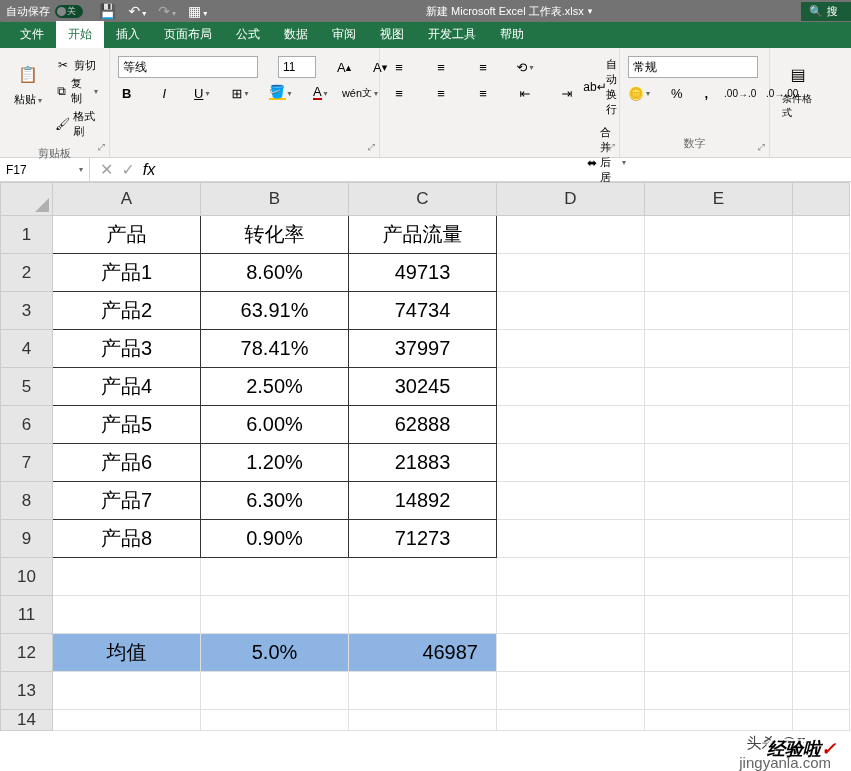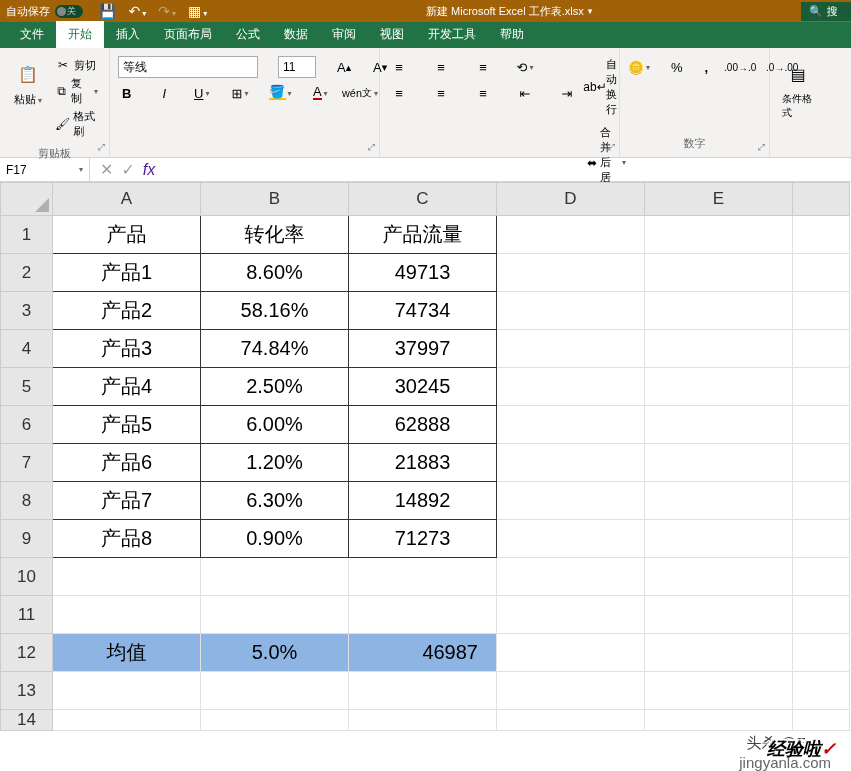--- a/index.html
+++ b/index.html
@@ -1,19 +1,19 @@
 <!DOCTYPE html>
 <html><head>
   <meta charset="utf-8">
   <style>
     * { margin: 0; padding: 0; box-sizing: border-box; font-family: "Microsoft YaHei", "Segoe UI", sans-serif; }
     body { background: #fff; width: 851px; height: 771px; overflow: hidden; position: relative; }
     
     
-    .titlebar { background: #a16207; height: 22px; display: flex; align-items: center; color: #fff; font-size: 11px; }
+    .titlebar { background: #737373; height: 22px; display: flex; align-items: center; color: #fff; font-size: 11px; }
     .autosave { display: flex; align-items: center; gap: 5px; padding: 0 6px; }
     .toggle { width: 28px; height: 13px; background: #0d4b2d; border-radius: 7px; position: relative; display: flex; align-items: center; }
     .toggle-circle { width: 9px; height: 9px; background: #888; border-radius: 50%; position: absolute; left: 2px; }
     .toggle-label { font-size: 9px; color: #ccc; margin-left: 12px; }
     .qat { display: flex; gap: 12px; padding: 0 10px; align-items: center; }
     .qat-item { color: #fff; cursor: pointer; font-size: 14px; }
     .title-center { flex: 1; display: flex; align-items: center; justify-content: center; gap: 4px; }
     .search-area { background: #1a5c38; padding: 2px 8px; display: flex; align-items: center; gap: 4px; width: 50px; }
     
     
@@ -40,21 +40,21 @@
     .font-select { width: 140px; height: 22px; font-size: 12px; border: 1px solid #ababab; background: #fff; padding: 0 4px; }
     .size-select { width: 38px; height: 22px; font-size: 12px; border: 1px solid #ababab; background: #fff; padding: 0 4px; }
     .fmt-btn { width: 22px; height: 22px; display: inline-flex; align-items: center; justify-content: center; cursor: pointer; font-size: 13px; border: 1px solid transparent; }
     
     .number-format { width: 130px; height: 22px; font-size: 12px; border: 1px solid #ababab; background: #fff; padding: 0 4px; }
     
     
     .formula-area { height: 24px; border-bottom: 1px solid #d4d4d4; display: flex; background: #fff; }
     .name-box { width: 90px; height: 100%; border-right: 1px solid #d4d4d4; display: flex; align-items: center; padding: 0 6px; font-size: 12px; justify-content: space-between; }
     .fb-btns { display: flex; gap: 8px; padding: 0 10px; color: #a0a0a0; align-items: center; }
-    .fx { font-style: italic; color: #4c1d95; }
+    .fx { font-style: italic; color: #000000; }
     .formula-input { flex: 1; padding: 0 6px; font-size: 12px; }
     
     
     .grid-container { position: relative; background: #fff; }
     .grid { border-collapse: collapse; table-layout: fixed; }
     .corner { width: 52px; height: 33px; background: #e6e6e6; border: 1px solid #ccc; position: relative; }
     .corner::after { content: ""; position: absolute; right: 3px; bottom: 3px; border-left: 14px solid transparent; border-bottom: 14px solid #b0b0b0; }
     .col-header { background: #e6e6e6; border: 1px solid #ccc; text-align: center; font-size: 17px; color: #333; height: 33px; }
     .row-header { background: #e6e6e6; border: 1px solid #ccc; text-align: center; font-size: 17px; color: #333; width: 52px; }
     .cell { border: 1px solid #e0e0e0; height: 38px; font-size: 20px; text-align: center; padding: 0 4px; }
@@ -207,20 +207,23 @@
             <span class="drop">▾</span>
           </div>
       </div>
     </div>
     <span class="dialog-launcher">⤢</span>
   </div>
 
   <div class="ribbon-group" style="width:150px">
     <div style="flex:1;padding:4px 0">
       <div class="font-row">
+        <input class="number-format" value="常规" style="">
+      </div>
+      <div class="font-row">
         <span class="fmt-btn">🪙<span class="drop">▾</span></span>
         <span class="fmt-btn">%</span>
         <span class="fmt-btn">
             <b>,</b>
           </span>
         <span class="fmt-btn" style="font-size:10px">.00→.0</span>
         <span class="fmt-btn" style="font-size:10px">.0→.00</span>
       </div>
     </div>
     <div class="ribbon-group-label">数字</div>
@@ -282,32 +285,32 @@
           <td class="cell data-cell">49713</td>
           <td class="cell"></td>
           <td class="cell"></td>
           <td class="cell"></td>
         </tr>
       </tbody>
       <tbody>
         <tr>
           <td class="row-header">3</td>
           <td class="cell data-cell">产品2</td>
-          <td class="cell data-cell">58.16%</td>
+          <td class="cell data-cell">63.91%</td>
           <td class="cell data-cell">74734</td>
           <td class="cell"></td>
           <td class="cell"></td>
           <td class="cell"></td>
         </tr>
       </tbody>
       <tbody>
         <tr>
           <td class="row-header">4</td>
           <td class="cell data-cell">产品3</td>
-          <td class="cell data-cell">74.84%</td>
+          <td class="cell data-cell">78.41%</td>
           <td class="cell data-cell">37997</td>
           <td class="cell"></td>
           <td class="cell"></td>
           <td class="cell"></td>
         </tr>
       </tbody>
       <tbody>
         <tr>
           <td class="row-header">5</td>
           <td class="cell data-cell">产品4</td>

